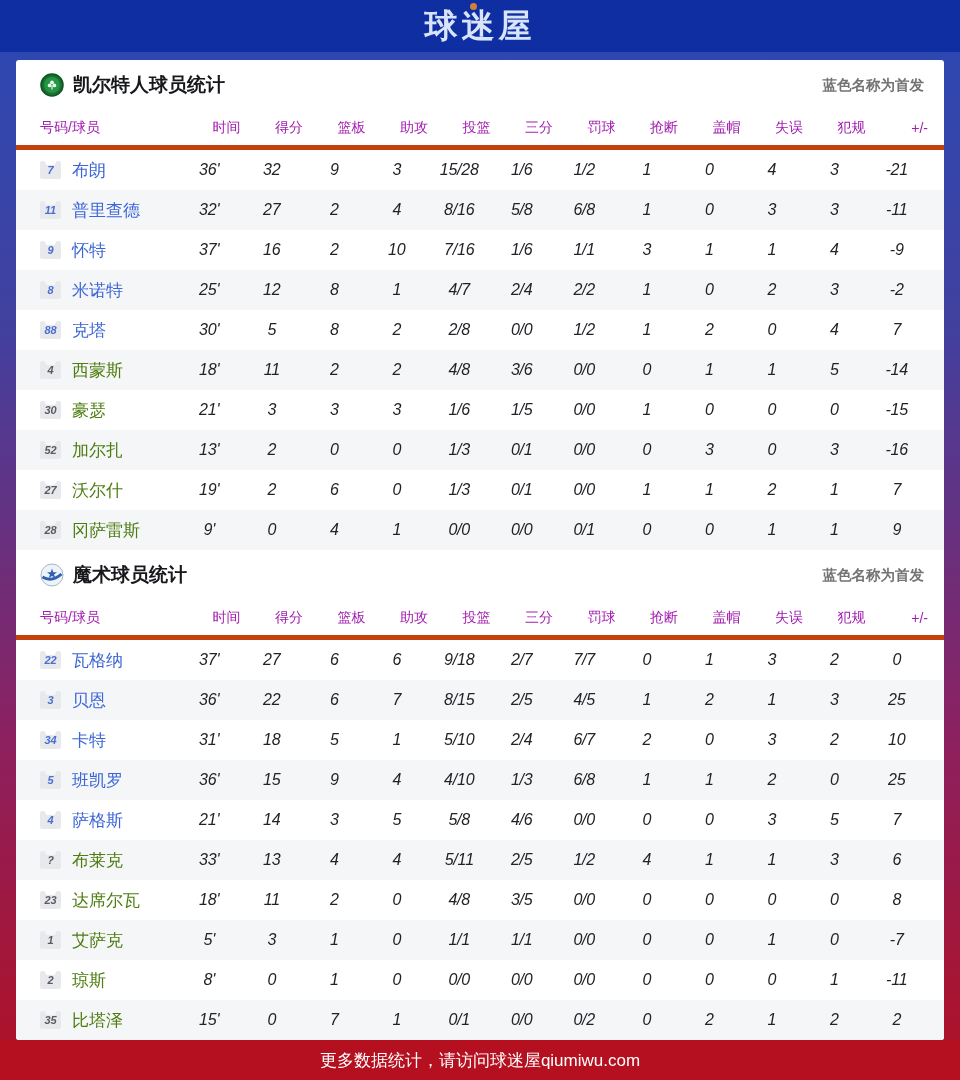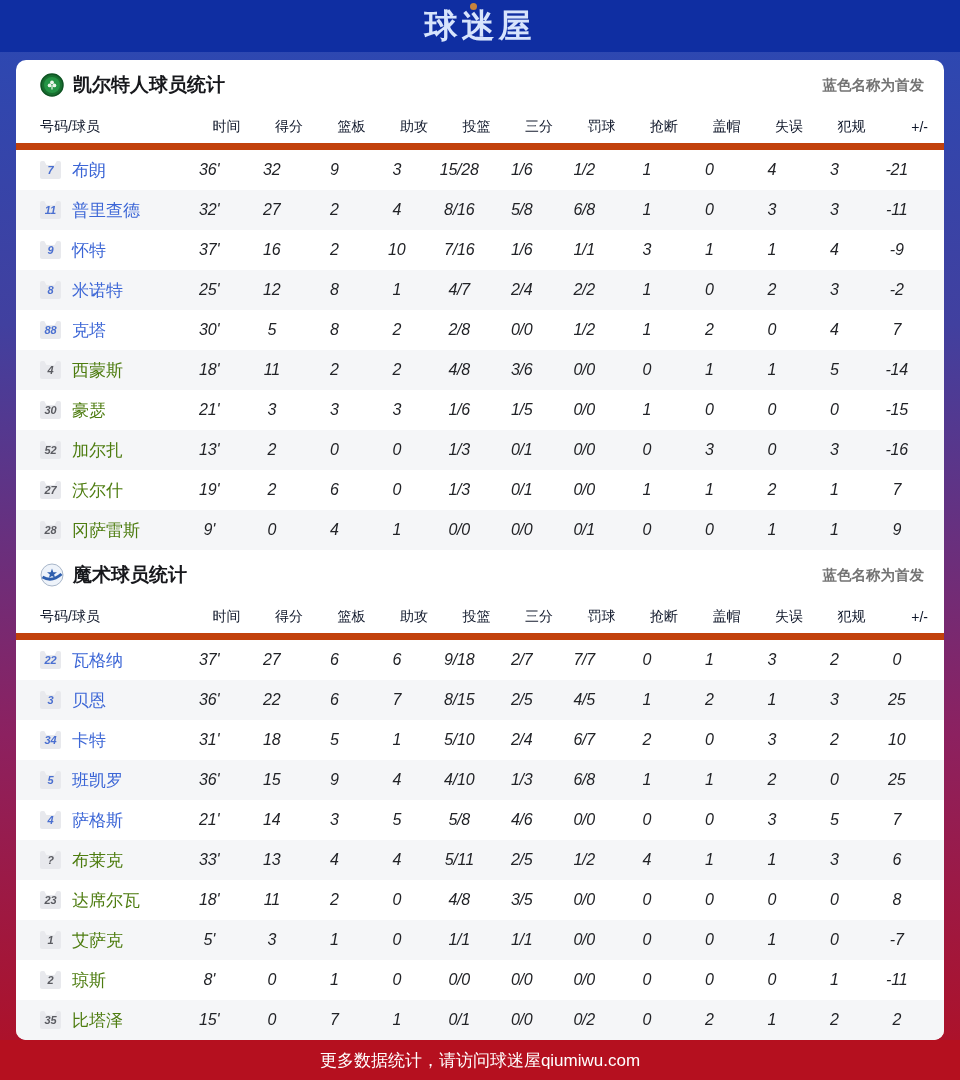--- a/index.html
+++ b/index.html
@@ -21,39 +21,39 @@
   }
   .logo-dot {
     position:absolute; top:-1px; left:calc(50% - 10px);
     width:7px; height:7px; border-radius:50%; background:#c8833c;
   }
   .card {
     flex:0 0 auto;
     margin:8px 16px 0;
     height:980px;
     background:#ffffff;
-    border-radius:10px;
+    border-radius:3px;
     overflow:hidden;
   }
   .section-head {
     height:50px; display:flex; align-items:center; gap:9px;
     padding:0 20px 0 24px;
   }
   .section-head h2 { margin:0; font-size:19px; font-weight:bold; color:#17181c; }
   .note { margin-left:auto; color:#737373; font-size:14.5px; font-weight:bold; }
   .team-icon { width:24px; height:24px; flex:0 0 auto; display:flex; }
   .team-icon svg { width:24px; height:24px; }
   .thead, .trow {
     display:grid;
     grid-template-columns:138px repeat(12, 1fr);
     align-items:center;
     height:40px;
     padding:0 16px 0 24px;
   }
-  .thead { color:#0f172a; font-size:14px; border-bottom:7px solid #c2410c; }
+  .thead { color:#a21caf; font-size:14px; border-bottom:5px solid #c2410c; }
   .hc { text-align:right; white-space:nowrap; }
   .h-player { text-align:left; }
   .trow:nth-child(even) { background:#f5f6f8; }
   .player-cell { display:flex; align-items:center; gap:11px; min-width:0; }
   .badge {
     width:21px; height:18px; flex:0 0 auto;
     background:#e8e9ed; border-radius:2px;
     clip-path:polygon(0 0,20% 0,31% 22%,69% 22%,80% 0,100% 0,100% 100%,0 100%);
     color:#5a5b61; font-size:11px; font-style:italic; font-weight:bold;
     display:flex; align-items:center; justify-content:center;

